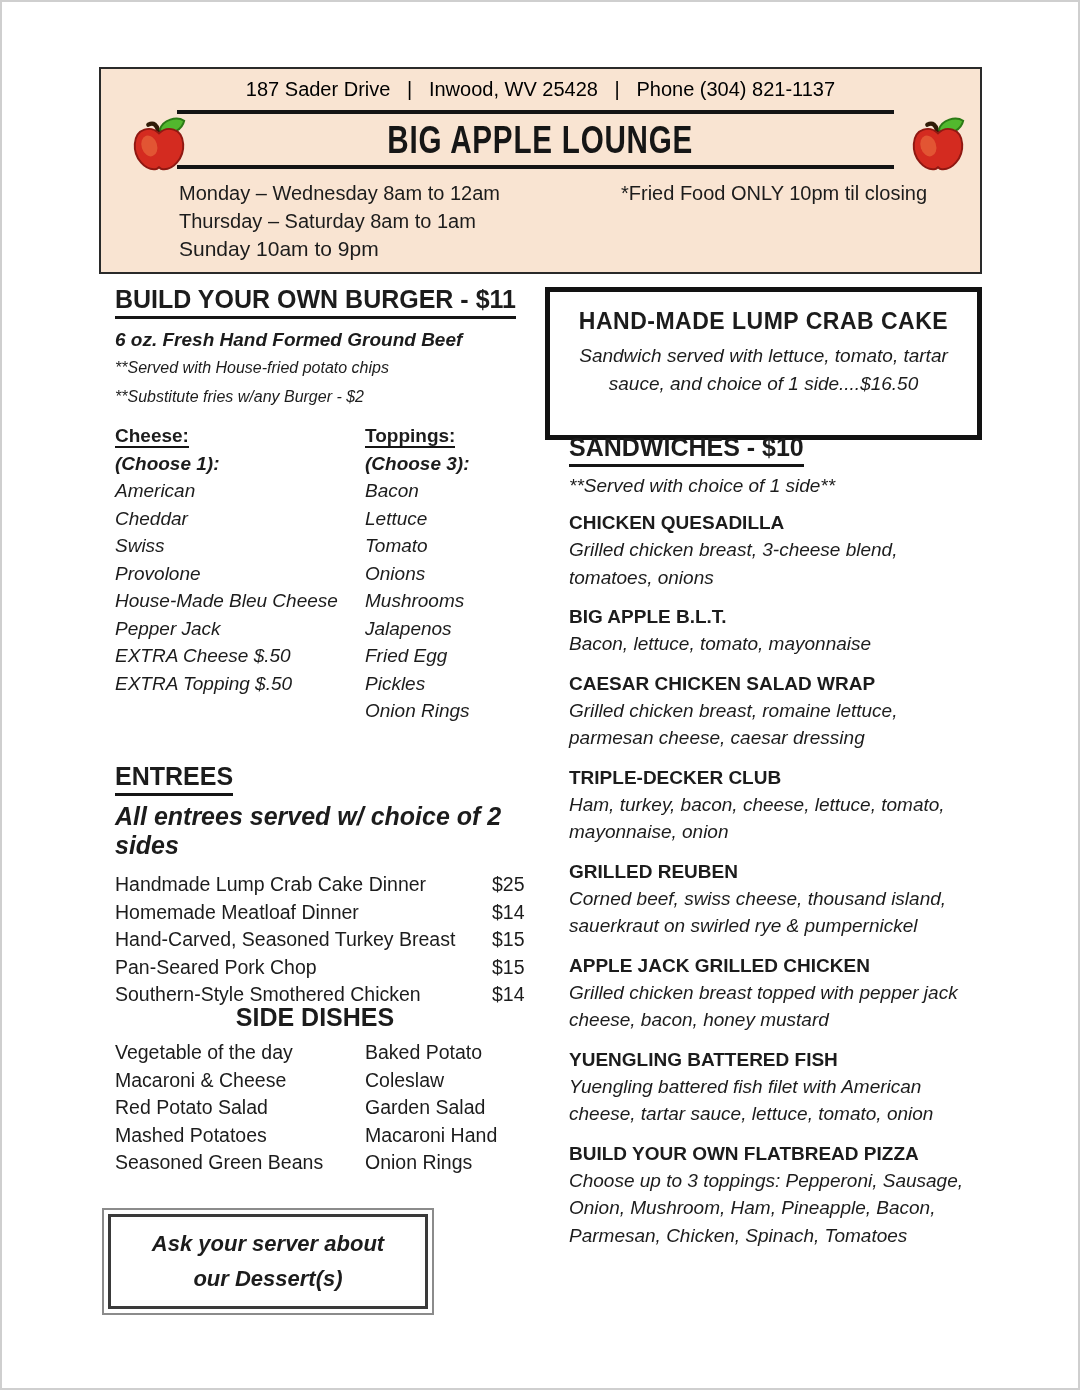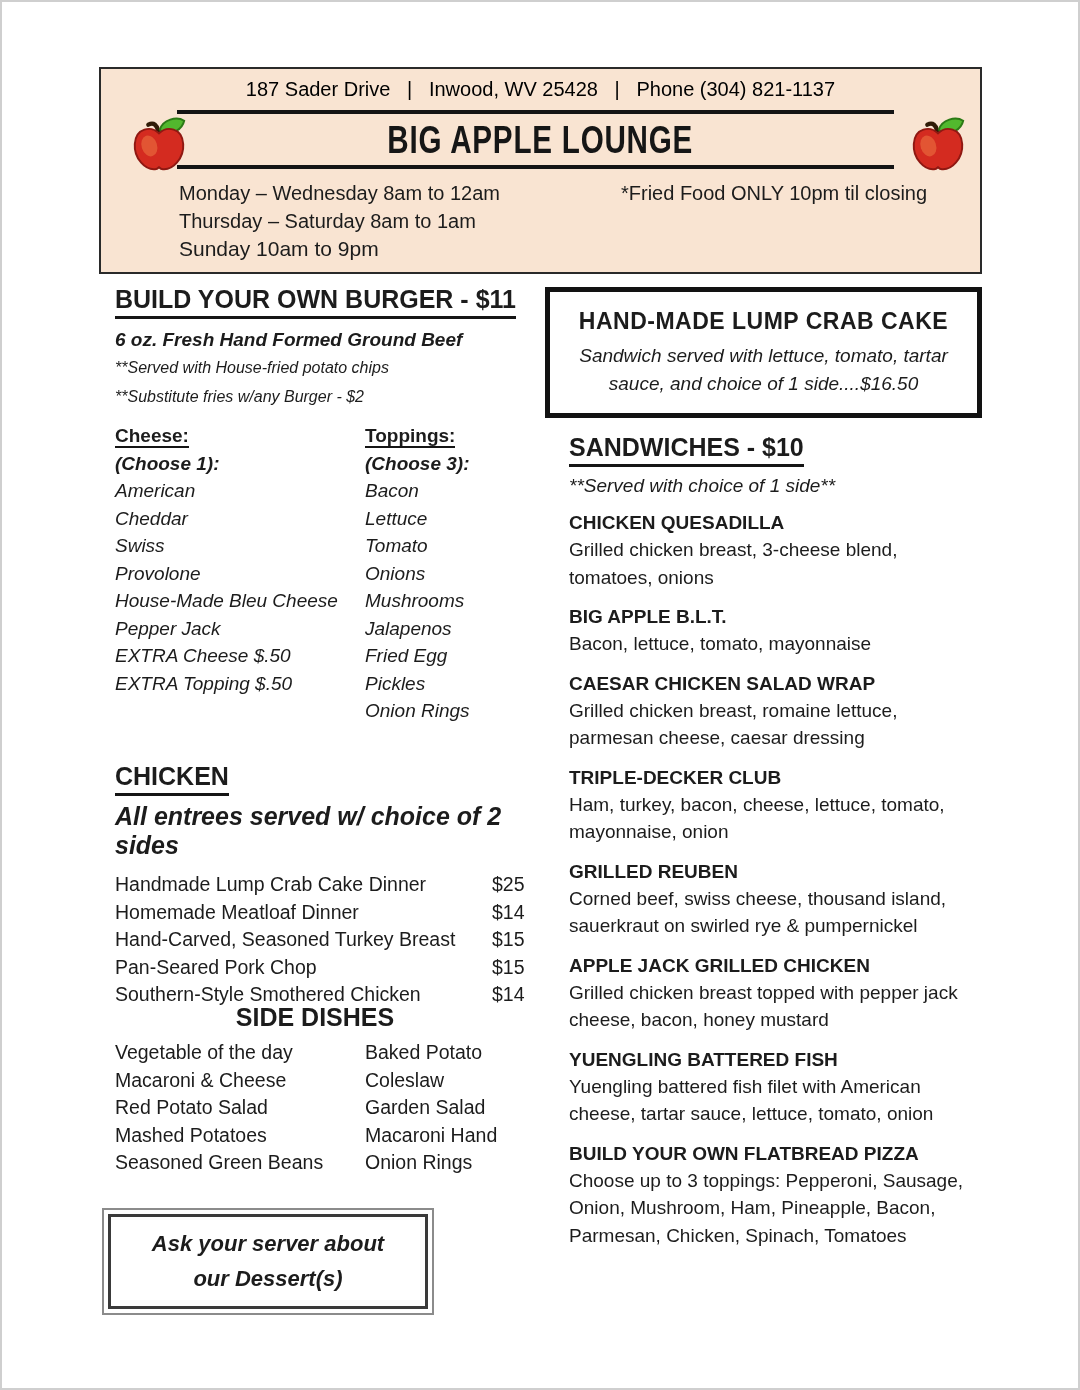--- a/index.html
+++ b/index.html
@@ -56,30 +56,30 @@
   .sides-cols{display:flex;margin-top:7px;}
   .side-col{width:250px;}
   .side-col:last-child{flex:1;}
   .side-item{font-size:19.5px;line-height:27.5px;}
   
   .dessert{position:absolute;left:100px;top:1206px;width:332px;
     border:2px solid #8b8b8b;padding:4px;box-sizing:border-box;background:#fff;}
   .dessert-inner{border:3px solid #3a3a3a;padding:9px 4px 10px 4px;text-align:center;}
   .dessert-line{font-size:22px;font-weight:bold;font-style:italic;line-height:35px;}
   
-  .crab{position:absolute;left:543px;top:285px;width:437px;height:131px;
+  .crab{position:absolute;left:543px;top:285px;width:437px;height:153px;
     border:5px solid #121212;box-sizing:border-box;background:#fff;text-align:center;}
   .crab-title{margin-top:16px;font-size:23px;font-weight:bold;letter-spacing:0.5px;}
   .crab-desc{margin:7px 26px 0 26px;font-size:19px;font-style:italic;line-height:28px;}
   
   .sec-sand{left:567px;top:431px;width:412px;}
   .sand-sub{margin-top:8px;font-size:19px;font-style:italic;}
   .sand-item{margin-top:13px;}
   .sand-name{font-size:19px;font-weight:bold;line-height:26px;}
-  .sand-desc{font-size:19px;line-height:27.5px;}
+  .sand-desc{font-size:19px;font-style:italic;line-height:27.5px;}
 </style>
 </head>
 <body>
 
 <div class="page">
 
   <div class="header-box">
     <div class="address">187 Sader Drive   |   Inwood, WV 25428   |   Phone (304) 821-1137</div>
 
     <svg class="apple apple-left" viewBox="0 0 64 64">
@@ -139,21 +139,21 @@
       <div class="choice-item">Onions</div>
       <div class="choice-item">Mushrooms</div>
       <div class="choice-item">Jalapenos</div>
       <div class="choice-item">Fried Egg</div>
       <div class="choice-item">Pickles</div>
       <div class="choice-item">Onion Rings</div>
     </div>
   </div>
 
   <div class="sec sec-entrees">
-    <div class="sec-title"><span class="ul">CHICKEN</span></div>
+    <div class="sec-title"><span class="ul">ENTREES</span></div>
     <div class="entree-sub">All entrees served w/ choice of 2 sides</div>
     <div class="entree-rows">
       <div class="entree-row">
         <span>Handmade Lump Crab Cake Dinner</span>
         <span class="entree-price">$25</span>
       </div>
       <div class="entree-row">
         <span>Homemade Meatloaf Dinner</span>
         <span class="entree-price">$14</span>
       </div>

